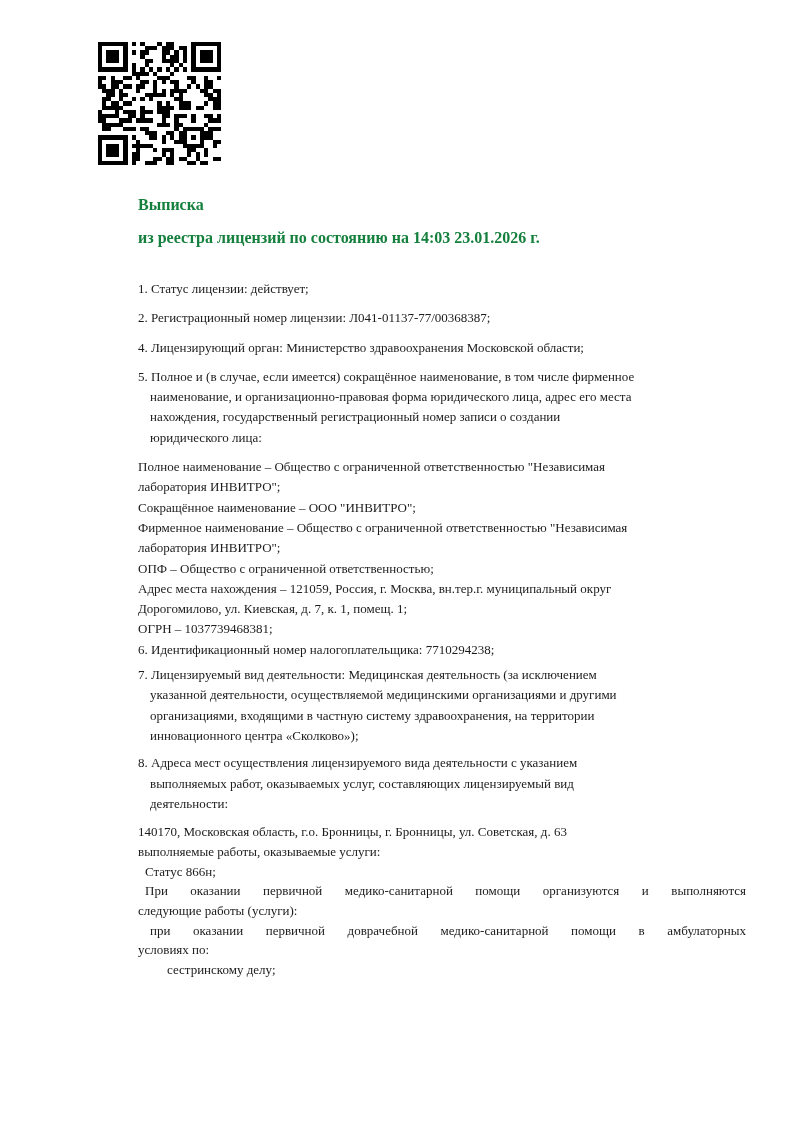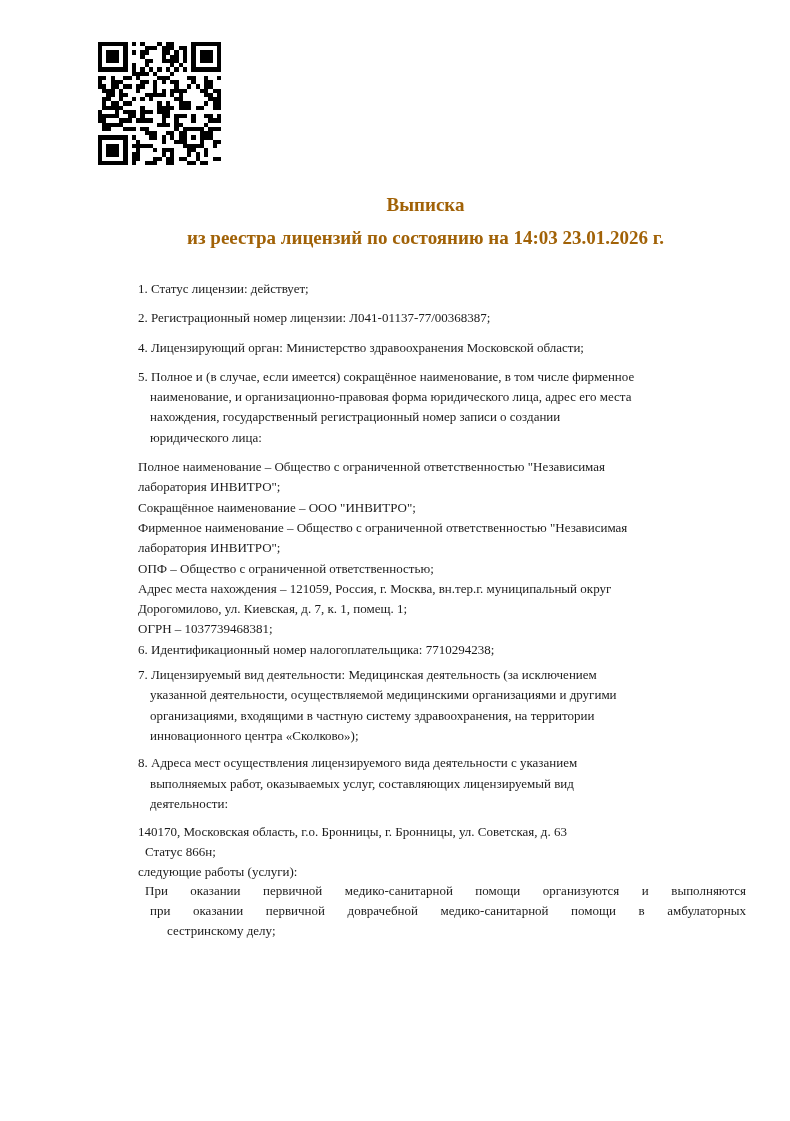--- a/index.html
+++ b/index.html
@@ -22,25 +22,24 @@
   .qr svg { width: 100%; height: 100%; display: block; }
   .content {
     position: absolute;
     left: 138px;
     top: 0;
     width: 608px;
     padding-top: 192px;
   }
   .doc-title, .doc-subtitle {
     font-weight: bold;
-    font-size: 19px;
+    font-size: 16px;
     line-height: 25px;
-    text-align: center;
     padding-right: 33px;
-    color: #a16207;
+    color: #15803d;
   }
   .doc-subtitle { margin-top: 8px; }
   .body { margin-top: 0; }
   .para {
     font-size: 13px;
     line-height: 20.3px;
     white-space: pre-line;
     margin: 0;
   }
   
@@ -90,20 +89,22 @@
 ОГРН – 1037739468381;</div>
         <div class="para num sp-none">6. Идентификационный номер налогоплательщика: 7710294238;</div>
         <div class="para num sp-xs">7. Лицензируемый вид деятельности: Медицинская деятельность (за исключением
 указанной деятельности, осуществляемой медицинскими организациями и другими
 организациями, входящими в частную систему здравоохранения, на территории
 инновационного центра «Сколково»);</div>
         <div class="para num sp-sm">8. Адреса мест осуществления лицензируемого вида деятельности с указанием
 выполняемых работ, оказываемых услуг, составляющих лицензируемый вид
 деятельности:</div>
         <div class="para tight sp-md">140170, Московская область, г.о. Бронницы, г. Бронницы, ул. Советская, д. 63</div>
+        <div class="para tight sp-none">выполняемые работы, оказываемые услуги:</div>
         <div class="para tight ind1 sp-none">Статус 866н;</div>
+        <div class="para tight ind1 jstretch sp-none">При оказании первичной медико-санитарной помощи организуются и выполняются</div>
         <div class="para tight sp-none">следующие работы (услуги):</div>
-        <div class="para tight ind1 jstretch sp-none">При оказании первичной медико-санитарной помощи организуются и выполняются</div>
         <div class="para tight ind2 jstretch sp-none">при оказании первичной доврачебной медико-санитарной помощи в амбулаторных</div>
+        <div class="para tight sp-none">условиях по:</div>
         <div class="para tight ind3 sp-none">сестринскому делу;</div>
       </div>
   </div>
 </div>
 
 </body></html>

